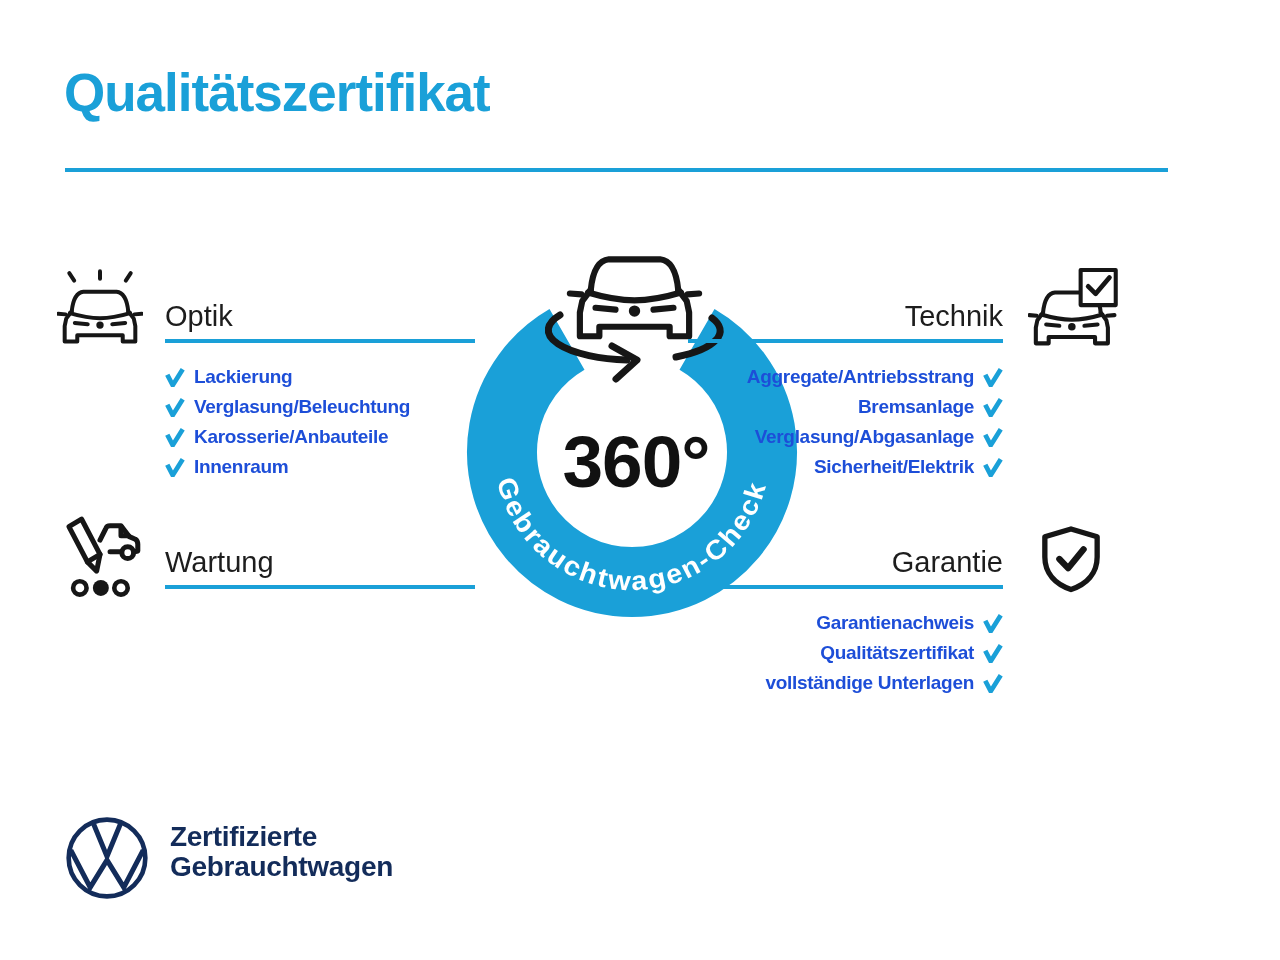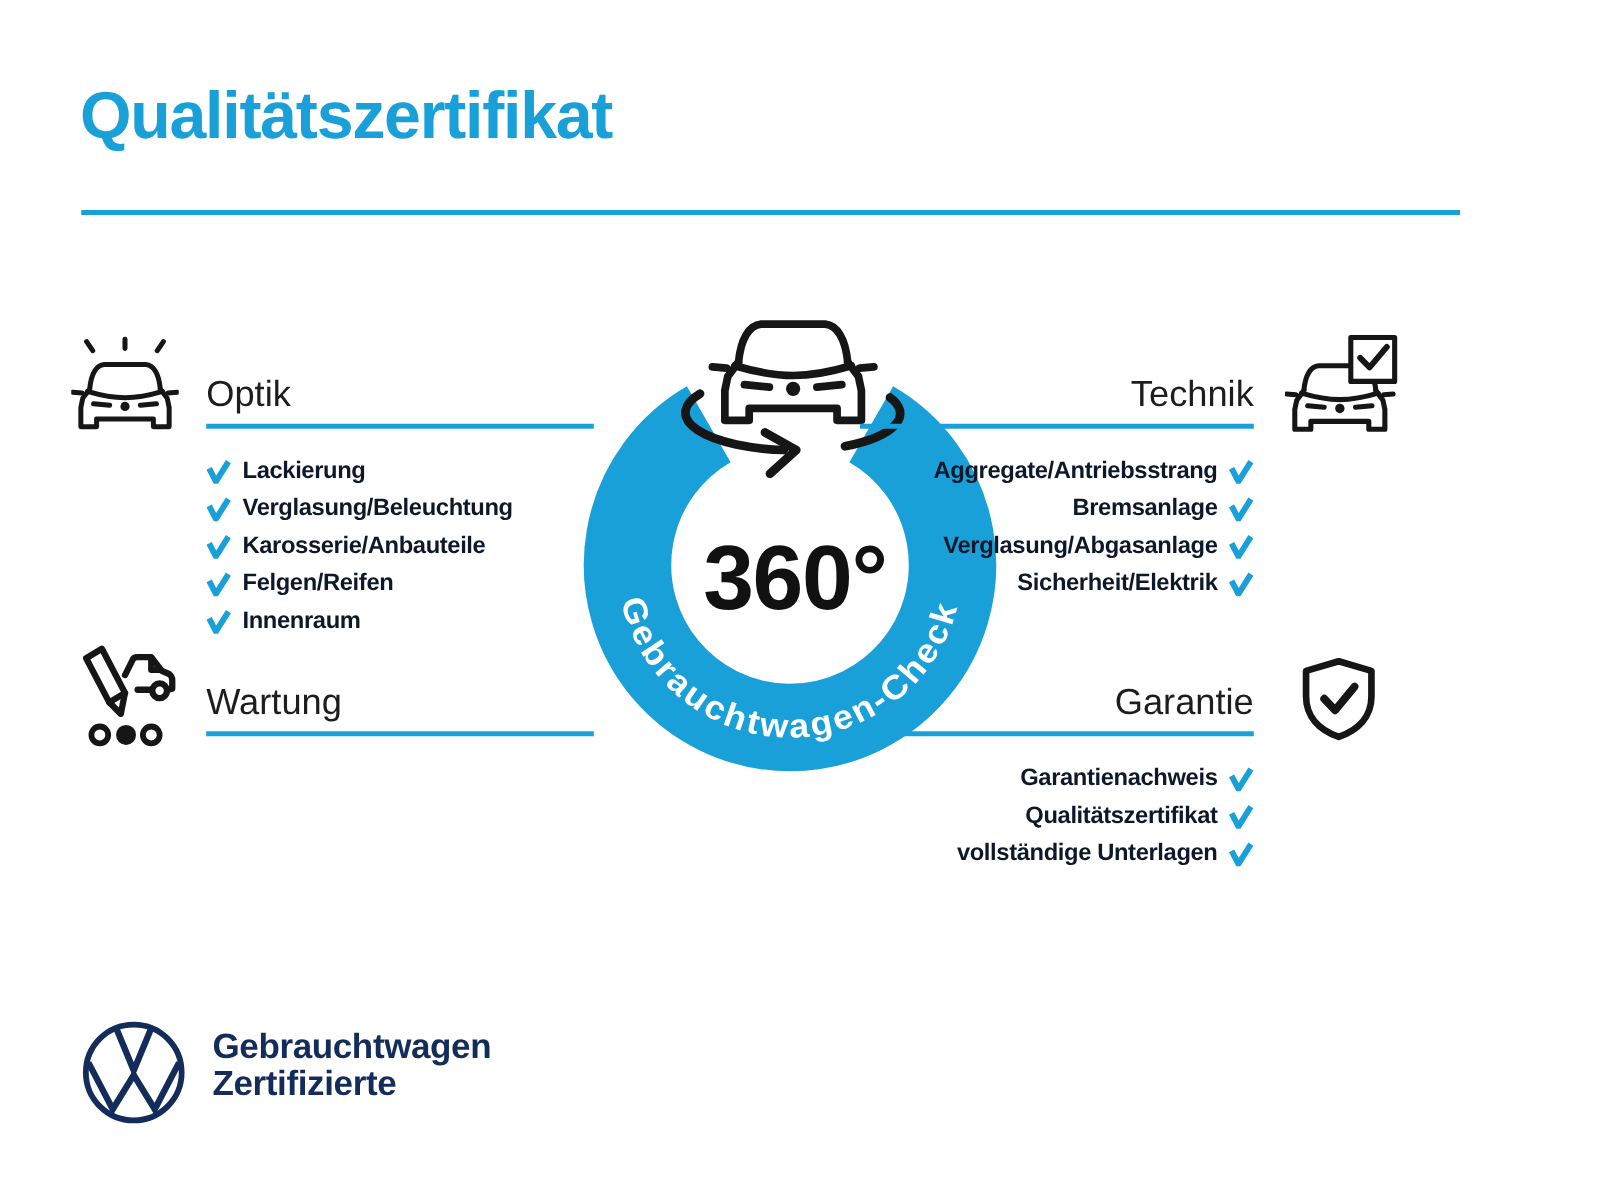--- a/index.html
+++ b/index.html
@@ -21,21 +21,21 @@
     position:absolute;top:40px;margin:0;font-size:29px;font-weight:normal;color:#1d1d1d;line-height:1;
   }
   .sec-left .sec-title{left:165px;}
   .sec-right .sec-title{right:165px;text-align:center;}
   .sec-rule{position:absolute;top:77px;height:4px;background:#1aa0d8;}
   .sec-left .sec-rule{left:165px;width:310px;}
   .sec-right .sec-rule{right:165px;width:315px;}
   .items{position:absolute;top:100px;left:0;right:0;margin:0;padding:0;list-style:none;}
   .item{
     display:flex;align-items:center;height:30px;gap:9px;
-    font-size:19px;font-weight:bold;letter-spacing:-0.3px;color:#0f172a;white-space:nowrap;
+    font-size:19px;font-weight:bold;letter-spacing:-0.3px;color:#1d4ed8;white-space:nowrap;
   }
   .sec-left .items{left:165px;}
   .sec-right .items{right:165px;}
   .sec-right .item{justify-content:flex-end;align-items:center;}
   .check{width:20px;height:20px;flex:0 0 auto;}
 
   .sec-icon{position:absolute;}
   .icon-optik{left:57px;top:0;width:86px;height:90px;}
   .icon-wartung{left:58px;top:6px;width:84px;height:84px;}
   .icon-technik{right:46px;top:-2px;width:94px;height:94px;}
@@ -127,26 +127,20 @@
       <li class="item">
           <svg class="check" viewBox="0 0 22 22">
             <path d="M2.5 8.5 L8.5 20 L19.5 2.5" fill="none" stroke="#1aa0d8" stroke-width="5.2"></path>
           </svg>
           <span>Karosserie/Anbauteile</span>
         </li>
       <li class="item">
           <svg class="check" viewBox="0 0 22 22">
             <path d="M2.5 8.5 L8.5 20 L19.5 2.5" fill="none" stroke="#1aa0d8" stroke-width="5.2"></path>
           </svg>
-          <span>Felgen/Reifen</span>
-        </li>
-      <li class="item">
-          <svg class="check" viewBox="0 0 22 22">
-            <path d="M2.5 8.5 L8.5 20 L19.5 2.5" fill="none" stroke="#1aa0d8" stroke-width="5.2"></path>
-          </svg>
           <span>Innenraum</span>
         </li>
     </ul>
   </section>
 
   <section class="sec sec-left" style="top:508px">
     <svg class="sec-icon icon-wartung" viewBox="0 0 100 100">
       <g fill="none" stroke="#161616" stroke-width="6" stroke-linecap="round" stroke-linejoin="round">
         <path d="M13 15 L28 6 L50 48 L46 68 L35 57 Z"></path>
         <path d="M35 57 L50 48"></path>
@@ -229,17 +223,17 @@
   </section>
 
   <svg class="brand-logo" viewBox="0 0 80 80">
     <circle cx="40" cy="40" r="36.5" fill="none" stroke="#132c5a" stroke-width="4.4"></circle>
     <g fill="none" stroke="#132c5a" stroke-width="4.8" stroke-linejoin="miter">
       <path d="M27 7 L40 38.5 L53 7"></path>
       <path d="M5.5 32.5 L24 68 L40 42 L56 68 L74.5 32.5"></path>
     </g>
   </svg>
   <div class="brand-text">
+    <span>Zertifizierte</span>
     <span>Gebrauchtwagen</span>
-    <span>Zertifizierte</span>
   </div>
 
 </div>
 
 </body></html>

